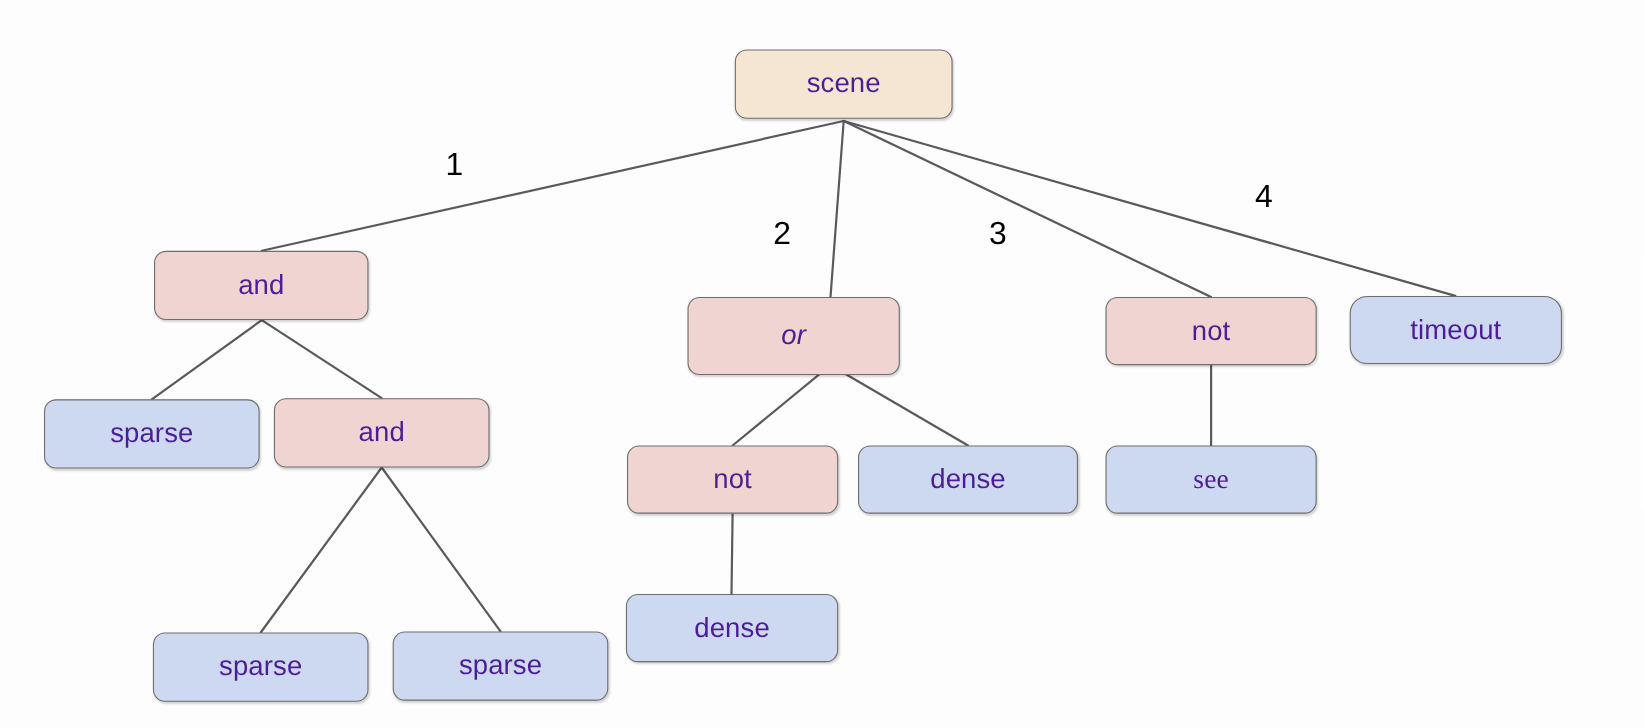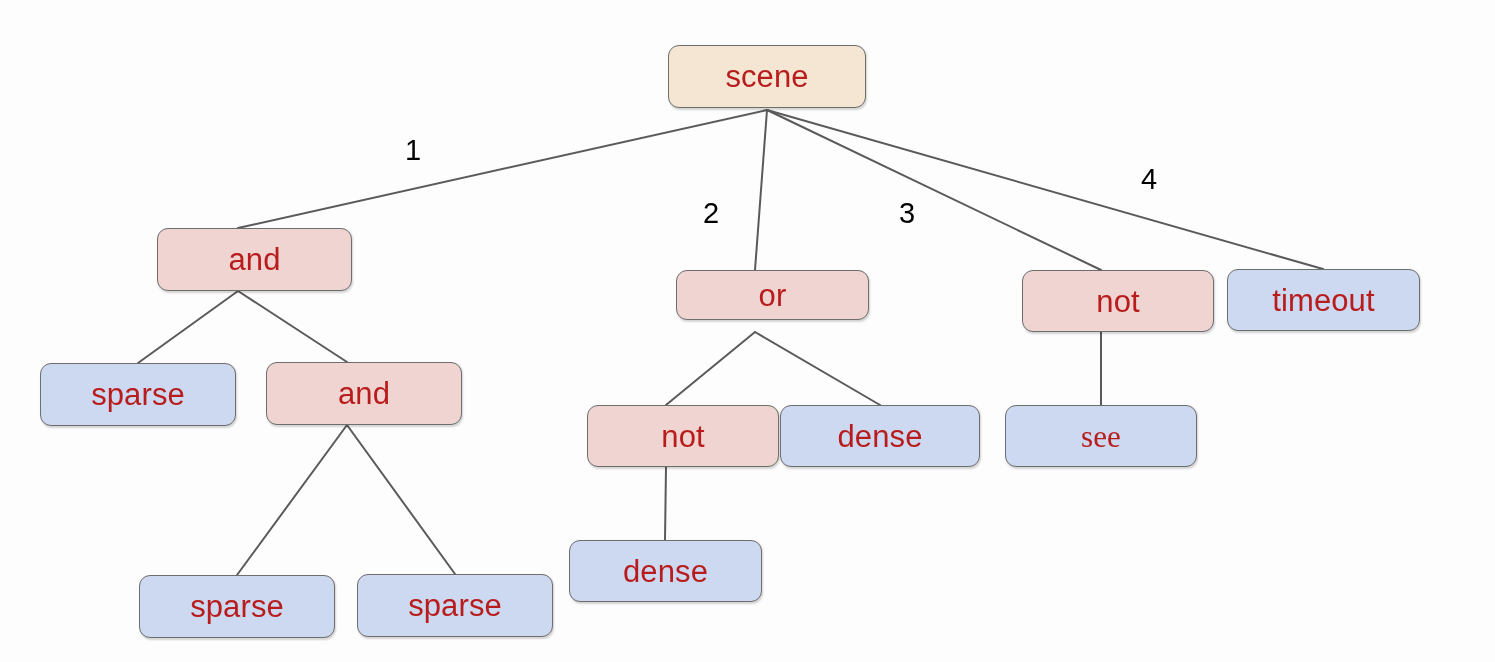--- a/index.html
+++ b/index.html
@@ -27,34 +27,33 @@
     pointer-events: none;
   }
   .tree-node {
     position: absolute;
     box-sizing: border-box;
     border: 1.6px solid #6e6e6e;
     border-radius: 11px;
     display: flex;
     align-items: center;
     justify-content: center;
-    color: #b91c1c;
-    font-size: 31px;
+    color: #4c1d95;
+    font-size: 25px;
     line-height: 1;
     letter-spacing: 0.1px;
     white-space: nowrap;
     box-shadow: 1px 1.5px 2px rgba(0,0,0,0.17);
     z-index: 2;
   }
   .node-root {
     background: #f5e6d3;
   }
   .node-op {
     background: #f0d4d2;
-    margin-left: 17px;
   }
   .node-leaf {
     background: #ccd9f0;
   }
   .edge-label {
     position: absolute;
     color: #000000;
     font-size: 29px;
     line-height: 1;
     z-index: 3;
@@ -81,27 +80,27 @@
       <line x1="1101" y1="332" x2="1101" y2="405" stroke="#5a5a5a" stroke-width="2" stroke-linecap="round"></line>
     </svg>
 
   <div id="node-layer">
       <div class="tree-node node-root" style="left: 668px; top: 45px; width: 198px; height: 63px;">scene</div>
       <div class="tree-node node-op" style="left: 140px; top: 228px; width: 195px; height: 63px;">and</div>
       <div class="tree-node node-leaf" style="left: 40px; top: 363px; width: 196px; height: 63px;">sparse</div>
       <div class="tree-node node-op" style="left: 249px; top: 362px; width: 196px; height: 63px;">and</div>
       <div class="tree-node node-leaf" style="left: 139px; top: 575px; width: 196px; height: 63px;">sparse</div>
       <div class="tree-node node-leaf" style="left: 357px; top: 574px; width: 196px; height: 63px;">sparse</div>
-      <div class="tree-node node-op" style="left: 659px; top: 270px; width: 193px; height: 50px;">or</div>
+      <div class="tree-node node-op" style="left: 625px; top: 270px; width: 193px; height: 71px; font-style: italic;">or</div>
       <div class="tree-node node-op" style="left: 570px; top: 405px; width: 192px; height: 62px;">not</div>
       <div class="tree-node node-leaf" style="left: 569px; top: 540px; width: 193px; height: 62px;">dense</div>
       <div class="tree-node node-leaf" style="left: 780px; top: 405px; width: 200px; height: 62px;">dense</div>
       <div class="tree-node node-op" style="left: 1005px; top: 270px; width: 192px; height: 62px;">not</div>
       <div class="tree-node node-leaf" style="left: 1005px; top: 405px; width: 192px; height: 62px; font-family: Liberation Serif, serif;">see</div>
-      <div class="tree-node node-leaf" style="left: 1227px; top: 269px; width: 193px; height: 62px;">timeout</div>
+      <div class="tree-node node-leaf" style="left: 1227px; top: 269px; width: 193px; height: 62px; border-radius: 16px;">timeout</div>
     </div>
 
   <div id="label-layer">
       <span class="edge-label" style="left: 405px; top: 136px;">1</span>
       <span class="edge-label" style="left: 703px; top: 199px;">2</span>
       <span class="edge-label" style="left: 899px; top: 199px;">3</span>
       <span class="edge-label" style="left: 1141px; top: 165px;">4</span>
     </div>
 
 </div>

